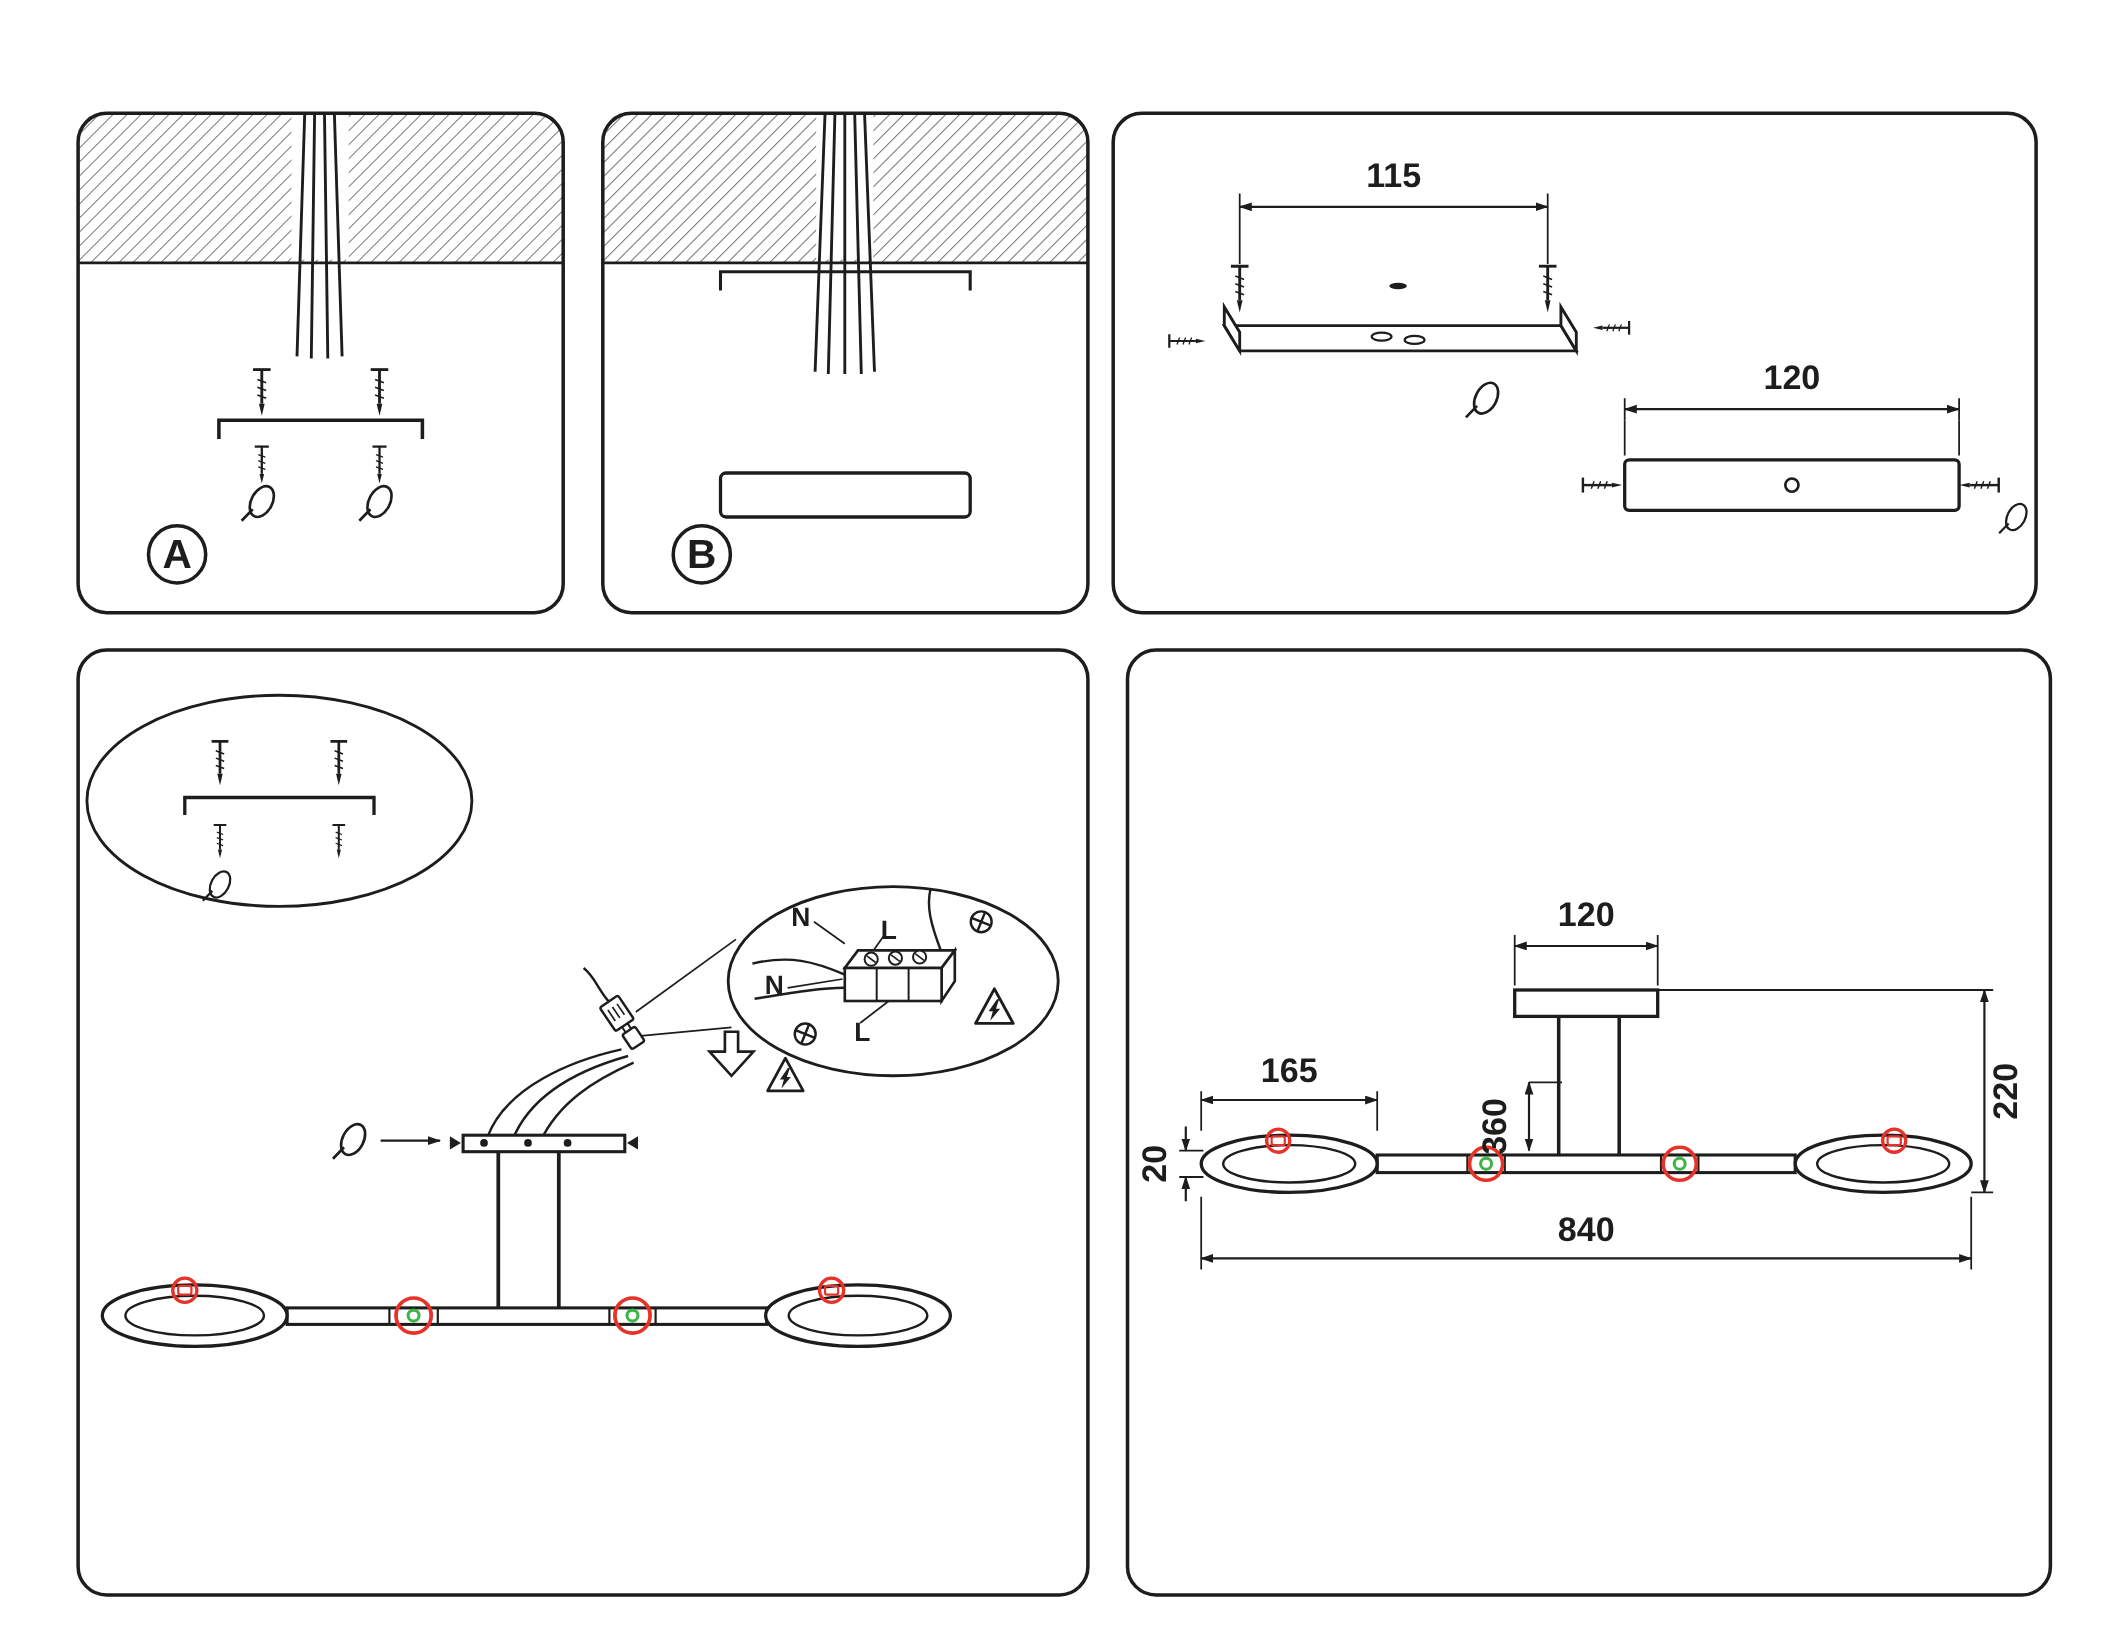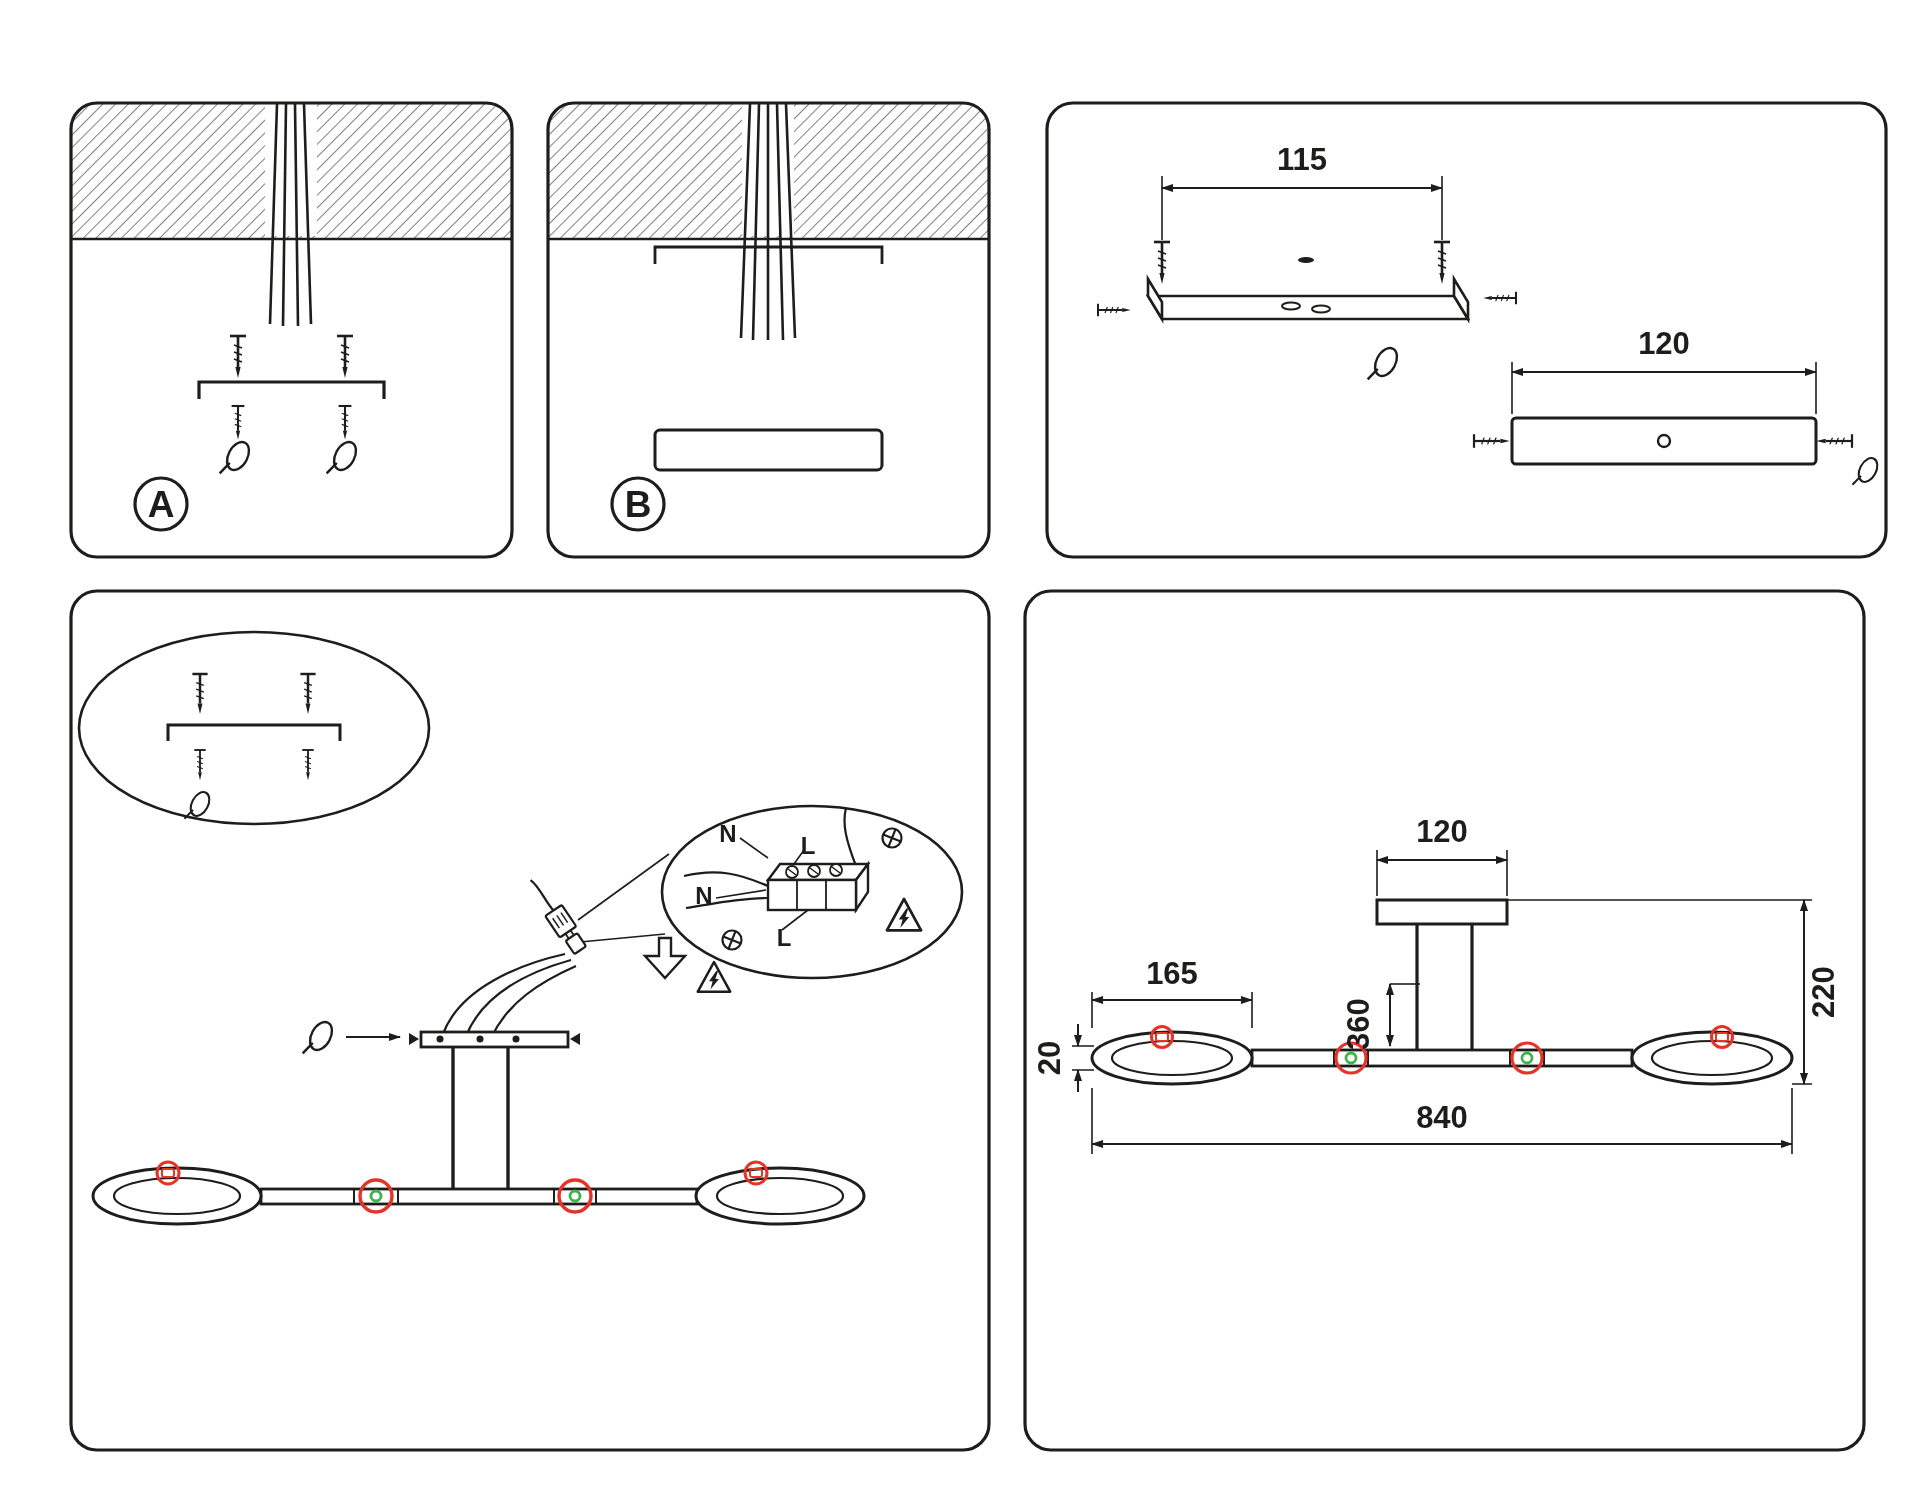--- a/index.html
+++ b/index.html
@@ -101,21 +101,21 @@
           <path d="M232,4 L238,240"></path>
           <path d="M241,4 L250,238"></path>
       </g>
       <rect x="110" y="330" width="227" height="40" rx="5" class="ln fillw" stroke-width="3"></rect>
       <circle cx="93" cy="404" r="26" class="ln" stroke-width="3.2"></circle>
       <text x="93" y="404" class="badge" dominant-baseline="central">B</text>
       <rect x="3" y="3" width="441" height="454" rx="26" class="ln" stroke-width="3.2"></rect>
     </svg>
   </div>
 
-  <div class="panel" style="left:1044px;top:100px;width:845px;height:460px">
+  <div class="panel" style="left:1009px;top:100px;width:845px;height:460px">
     <svg width="845" height="460" viewBox="0 0 845 460">
 
       <g>
         <path d="M118,76 V100 M398,76 V100" class="ext"></path>
         <line x1="118" y1="88" x2="398" y2="88" class="dimline" marker-start="url(#dimArr)" marker-end="url(#dimArr)"></line>
         <text x="258" y="70" class="dim">115</text>
         <path d="M118,100 V140 M398,100 V140" class="ext"></path>
       </g>
       <use href="#screw-v" transform="translate(118,142)"></use>
       <use href="#screw-v" transform="translate(398,142)"></use>

